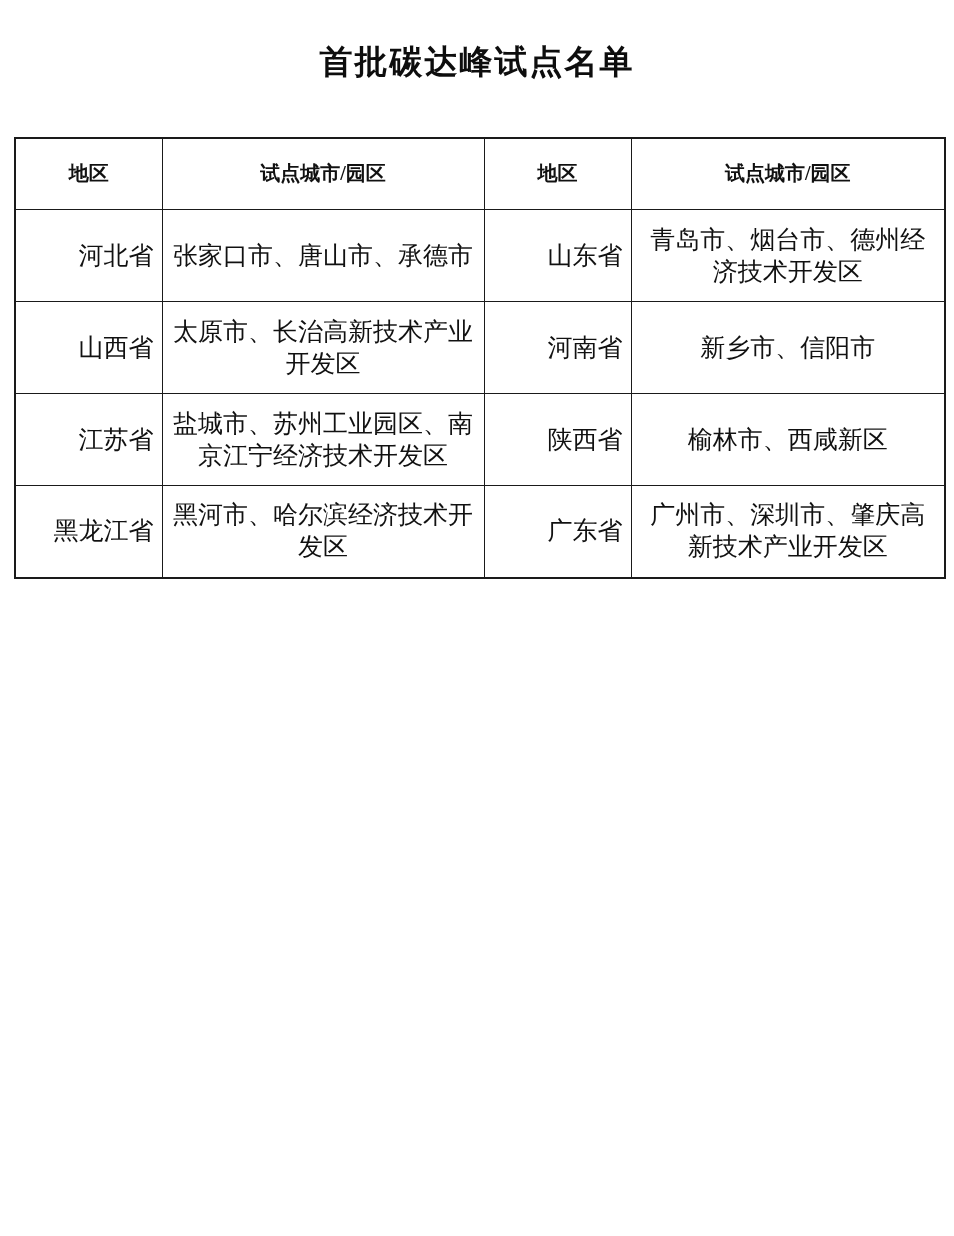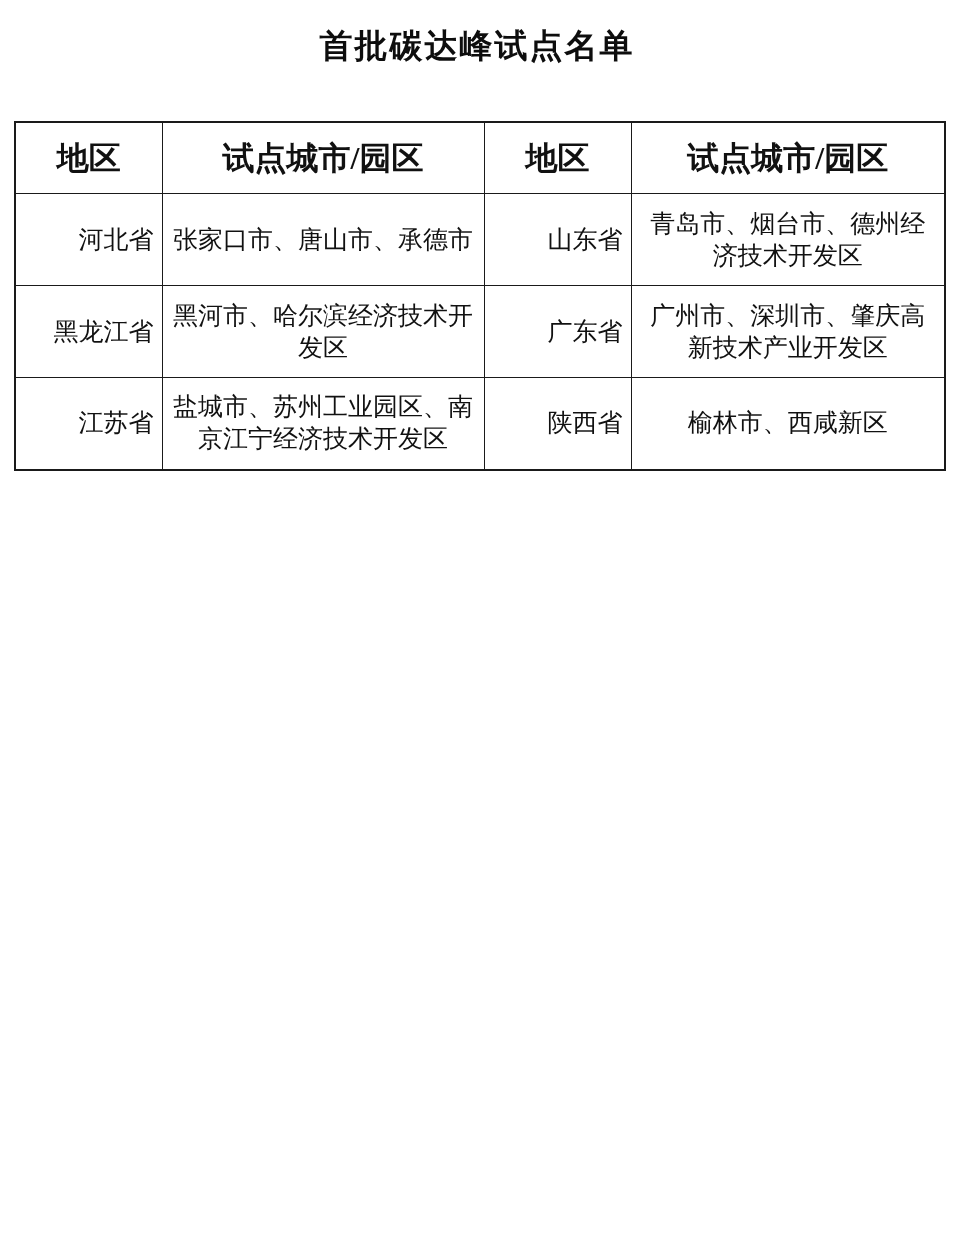--- a/index.html
+++ b/index.html
@@ -20,21 +20,21 @@
     box-sizing: border-box;
     padding: 0 12px;
     position: relative;
   }
   .doc-title {
     text-align: center;
     font-size: 33px;
     font-weight: bold;
     letter-spacing: 2px;
     margin: 0;
-    padding-top: 24px;
+    padding-top: 40px;
     padding-bottom: 0;
     color: #0d0d0d;
     font-family: "Liberation Serif", "DejaVu Serif", serif;
   }
   .table-wrap {
     margin-top: 52px;
     padding: 0 2px;
   }
   table.listing {
     width: 930px;
@@ -54,21 +54,21 @@
     text-align: center;
     vertical-align: middle;
     padding: 10px 8px;
     font-size: 25px;
     line-height: 1.28;
     color: #111111;
     word-break: break-all;
   }
   table.listing th {
     font-weight: bold;
-    font-size: 32px;
+    font-size: 20px;
     height: 46px;
     padding: 12px 6px;
   }
   table.listing tbody tr {
     height: 92px;
   }
   table.listing td.region {
     font-size: 25px;
     text-align: right;
   }
@@ -100,28 +100,34 @@
         </tr>
       </thead>
       <tbody>
         <tr>
           <td class="region">河北省</td>
           <td>张家口市、唐山市、承德市</td>
           <td class="region">山东省</td>
           <td>青岛市、烟台市、德州经济技术开发区</td>
         </tr>
         <tr>
-          <td class="region">黑龙江省</td>
-          <td>黑河市、哈尔滨经济技术开发区</td>
-          <td class="region">广东省</td>
-          <td>广州市、深圳市、肇庆高新技术产业开发区</td>
+          <td class="region">山西省</td>
+          <td>太原市、长治高新技术产业开发区</td>
+          <td class="region">河南省</td>
+          <td>新乡市、信阳市</td>
         </tr>
         <tr>
           <td class="region">江苏省</td>
           <td>盐城市、苏州工业园区、南京江宁经济技术开发区</td>
           <td class="region">陕西省</td>
           <td>榆林市、西咸新区</td>
+        </tr>
+        <tr>
+          <td class="region">黑龙江省</td>
+          <td>黑河市、哈尔滨经济技术开发区</td>
+          <td class="region">广东省</td>
+          <td>广州市、深圳市、肇庆高新技术产业开发区</td>
         </tr>
       </tbody>
     </table>
   </div>
 
 </div>
 
 </body></html>

